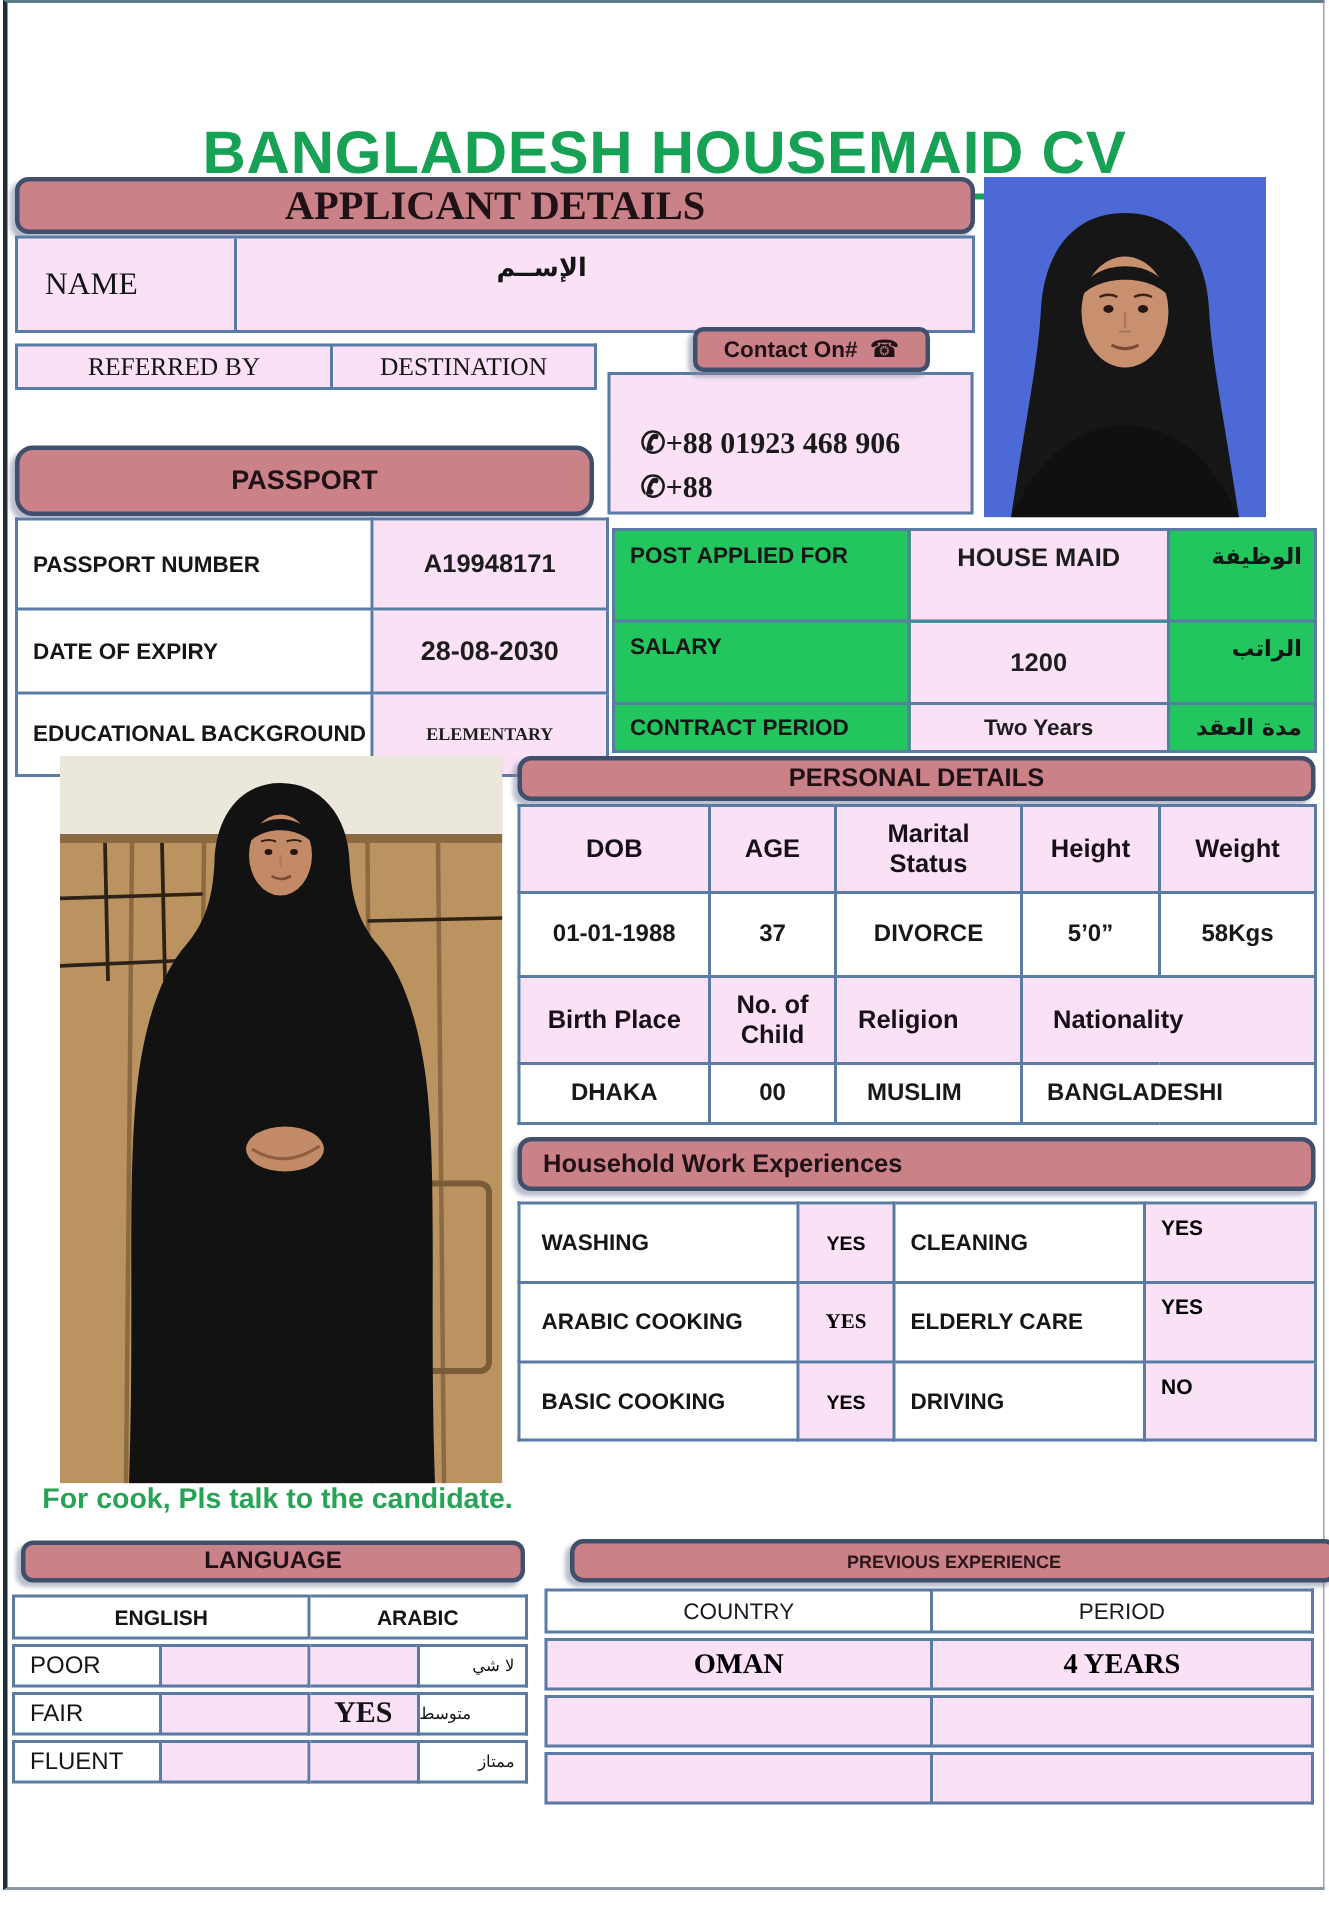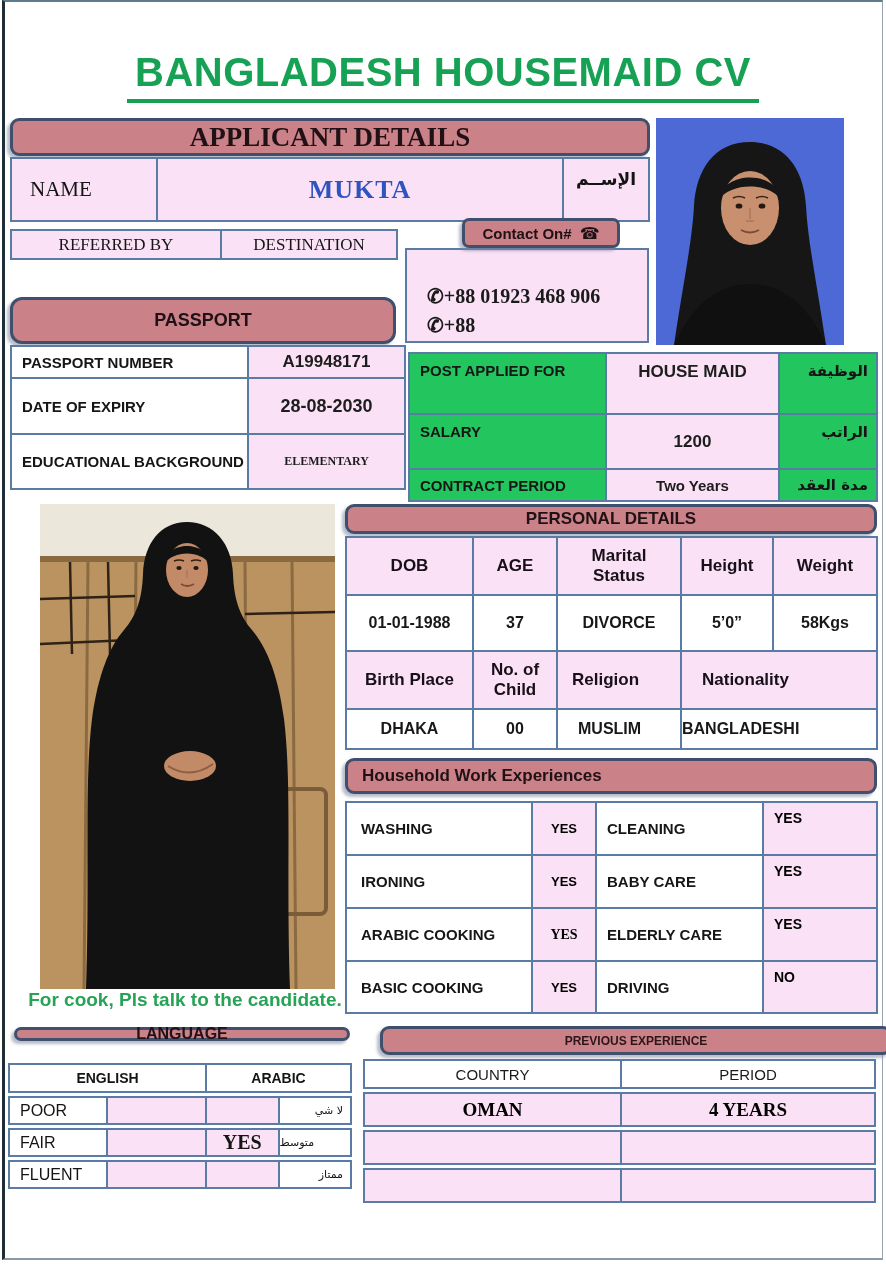--- a/index.html
+++ b/index.html
@@ -19,21 +19,21 @@
   td{border:2px solid #5a7ba3;box-sizing:border-box;padding:0;overflow:hidden;}
   .pink{background:#fae1f6;}
   .serif{font-family:"Liberation Serif","DejaVu Serif",serif;}
   .arab{font-family:"DejaVu Sans",sans-serif;direction:rtl;}
   .ctr{text-align:center;vertical-align:middle;}
   .lbl{font-weight:bold;font-size:15px;color:#161616;padding-left:10px;vertical-align:middle;}
   .val{font-weight:bold;font-size:17px;color:#1d1d1d;text-align:center;vertical-align:middle;}
   
   #title-wrap{position:absolute;left:0;top:50px;width:100%;text-align:center;}
   #title{display:inline-block;font-size:40px;font-weight:bold;color:#17a154;
-         border-bottom:4px solid #17a154;padding:0 8px 4px 8px;letter-spacing:0.5px;}
+         border-bottom:4px solid #17a154;padding:0 8px 4px 8px;letter-spacing:0.5px;margin-top:30px;}
   
   #name-row{position:absolute;left:10px;top:157px;width:640px;height:65px;background:#fae1f6;
             border:2px solid #5a7ba3;display:grid;grid-template-columns:146px 1fr 84px;box-sizing:border-box;}
   #name-row .c{border-right:2px solid #5a7ba3;display:flex;align-items:center;}
   #name-row .c:last-child{border-right:none;}
   
   .gapped{border-collapse:separate;border-spacing:0 3px;}
   .gapped td{border:2px solid #5a7ba3;}
   .gapped td.nl{border-left:none;}
   .photo-box{position:absolute;overflow:hidden;}
@@ -49,21 +49,20 @@
   <div id="title-wrap">
     <span id="title">BANGLADESH HOUSEMAID CV</span>
   </div>
 
   <div class="banner serif" style="left:10px;top:118px;width:640px;height:38px;font-size:27px;font-weight:600;">
     <span>APPLICANT DETAILS</span>
   </div>
 
   <div id="name-row">
     <div class="c serif" style="padding-left:18px;font-size:21px;color:#141414;">NAME</div>
-    <div class="c serif" style="justify-content:center;font-size:26px;font-weight:bold;color:#2f54be;letter-spacing:1px;">MUKTA</div>
     <div class="c arab" style="justify-content:center;align-items:flex-start;padding-top:10px;font-size:17px;font-weight:bold;color:#141414;">الإســم</div>
   </div>
 
   <table class="gapped abs serif" style="left:10px;top:226px;width:388px;">
     <tbody>
         <tr style="height:31px;">
       <td class="pink ctr" style="width:212px;font-size:17px;color:#151515;">REFERRED BY</td>
       <td class="pink ctr nl" style="font-size:17px;color:#151515;">DESTINATION</td>
     </tr>
   </tbody>
@@ -79,21 +78,21 @@
     <span>Contact On#</span>
     <span style="font-size:16px;">☎</span>
   </div>
 
   <div class="banner" style="left:10px;top:297px;width:386px;height:47px;font-size:18px;border-radius:12px;">
     <span>PASSPORT</span>
   </div>
 
   <table class="abs" style="left:10px;top:345px;width:396px;background:#ffffff;">
     <tbody>
-        <tr style="height:32px;">
+        <tr style="height:60px;">
       <td class="lbl" style="width:237px;">PASSPORT NUMBER</td>
       <td class="pink val">A19948171</td>
     </tr>
     <tr style="height:56px;">
       <td class="lbl">DATE OF EXPIRY</td>
       <td class="pink val" style="font-size:18px;">28-08-2030</td>
     </tr>
     <tr style="height:55px;">
       <td class="lbl">EDUCATIONAL BACKGROUND</td>
       <td class="pink val serif" style="font-size:12px;">ELEMENTARY</td>
@@ -159,40 +158,34 @@
     <tr style="height:58px;font-size:17px;font-weight:bold;color:#181018;">
       <td class="pink ctr">Birth Place</td>
       <td class="pink ctr" style="padding:0 12px;">No. of Child</td>
       <td class="pink" style="vertical-align:middle;padding-left:14px;">Religion</td>
       <td class="pink" colspan="2" style="vertical-align:middle;padding-left:20px;">Nationality</td>
     </tr>
     <tr style="height:40px;font-size:16px;font-weight:bold;color:#181818;">
       <td class="ctr">DHAKA</td>
       <td class="ctr">00</td>
       <td style="vertical-align:middle;padding-left:20px;">MUSLIM</td>
-      <td colspan="2" style="vertical-align:middle;">BANGLADESHI</td>
+      <td colspan="2" style="vertical-align:middle;padding-left:16px;">BANGLADESHI</td>
     </tr>
   </tbody>
     </table>
 
   <div class="banner" style="left:345px;top:758px;width:532px;height:36px;font-size:17px;justify-content:flex-start;padding-left:14px;">
     <span>Household Work Experiences</span>
   </div>
   <table class="abs" style="left:345px;top:801px;width:533px;background:#ffffff;">
     <tbody>
         <tr style="height:53px;">
       <td class="lbl" style="width:186px;padding-left:14px;">WASHING</td>
       <td class="pink ctr" style="width:64px;font-size:13px;font-weight:bold;">YES</td>
       <td class="lbl" style="width:167px;">CLEANING</td>
-      <td class="pink" style="vertical-align:top;padding:7px 0 0 10px;font-size:14px;font-weight:bold;">YES</td>
-    </tr>
-    <tr style="height:53px;">
-      <td class="lbl" style="padding-left:14px;">IRONING</td>
-      <td class="pink ctr" style="font-size:13px;font-weight:bold;">YES</td>
-      <td class="lbl">BABY CARE</td>
       <td class="pink" style="vertical-align:top;padding:7px 0 0 10px;font-size:14px;font-weight:bold;">YES</td>
     </tr>
     <tr style="height:53px;">
       <td class="lbl" style="padding-left:14px;">ARABIC COOKING</td>
       <td class="pink ctr serif" style="font-size:14px;font-weight:bold;">YES</td>
       <td class="lbl">ELDERLY CARE</td>
       <td class="pink" style="vertical-align:top;padding:7px 0 0 10px;font-size:14px;font-weight:bold;">YES</td>
     </tr>
     <tr style="height:52px;">
       <td class="lbl" style="padding-left:14px;">BASIC COOKING</td>
@@ -230,21 +223,21 @@
       <ellipse cx="156" cy="64" rx="2.6" ry="2" fill="#231712"></ellipse>
       <path d="M134,57 Q139,55 144,57 M151,57 Q156,55 161,57" stroke="#33200f" stroke-width="1.4" fill="none"></path>
       <path d="M141,80 Q147,84 154,80" stroke="#7e4a38" stroke-width="1.8" fill="none"></path>
       <path d="M147,66 L147,74" stroke="#a9765a" stroke-width="1.2"></path>
       <ellipse cx="150" cy="262" rx="26" ry="15" fill="#c28a66"></ellipse>
       <path d="M128,262 Q150,276 173,260" stroke="#8e5e42" stroke-width="2" fill="none"></path>
     </svg>
   </div>
   <div class="caption">For cook, Pls talk to the candidate.</div>
 
-  <div class="banner" style="left:14px;top:1027px;width:336px;height:14px;font-size:16px;border-radius:8px;">
+  <div class="banner" style="left:14px;top:1027px;width:336px;height:28px;font-size:16px;border-radius:8px;">
     <span>LANGUAGE</span>
   </div>
   <table class="gapped abs" style="left:8px;top:1060px;width:344px;">
     <tbody>
         <tr style="height:30px;font-size:14px;font-weight:bold;color:#141414;">
       <td class="ctr" colspan="2" style="width:199px;">ENGLISH</td>
       <td class="ctr nl" colspan="2">ARABIC</td>
     </tr>
     <tr style="height:29px;">
       <td style="width:95px;font-size:16px;color:#141414;padding-left:10px;vertical-align:middle;">POOR</td>

